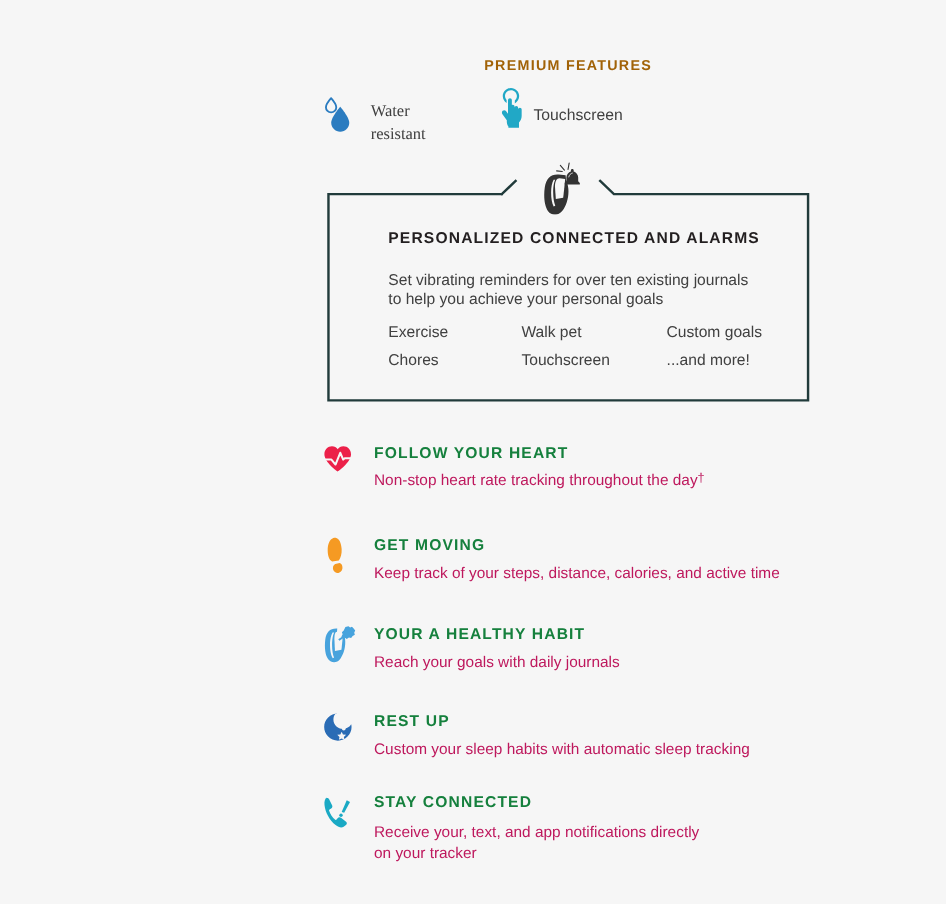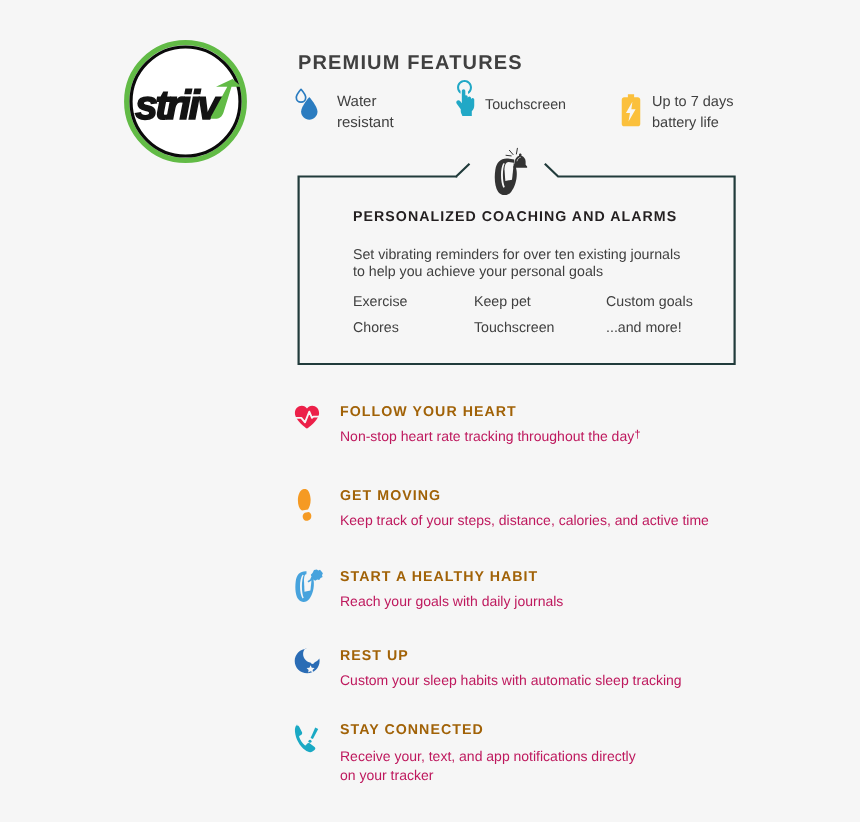--- a/index.html
+++ b/index.html
@@ -5,29 +5,29 @@
 <style>
   html,body{margin:0;padding:0;}
   body{width:860px;height:822px;background:#f6f6f6;font-family:"Liberation Sans",sans-serif;
        -webkit-font-smoothing:antialiased;text-rendering:geometricPrecision;-webkit-text-stroke:0;overflow:hidden;position:relative;}
   .page{position:absolute;left:0;top:0;width:860px;height:822px;background:#f6f6f6;will-change:transform;}
 
   
   .logo{position:absolute;left:124px;top:40px;width:123px;height:123px;}
 
   
-  .premium-title{position:absolute;left:298px;top:52px;width:437px;
-    font-size:20px;font-weight:bold;letter-spacing:1.15px;color:#404040;}
+  .premium-title{position:absolute;left:298px;top:52px;width:437px;text-align:center;
+    font-size:13px;font-weight:bold;letter-spacing:1.15px;color:#a16207;}
 
   
   .pf{position:absolute;display:flex;align-items:center;}
   .pf .pf-ico{flex:0 0 auto;display:block;}
   .pf .pf-txt{font-size:15px;line-height:21px;color:#404040;}
   #pf0{left:295px;top:86px;}
-  #pf0 .pf-txt{margin-left:17px;position:relative;top:5px;}
+  #pf0 .pf-txt{margin-left:17px;position:relative;top:5px;font-family:Liberation Serif, serif;}
   #pf1{left:453px;top:79px;}
   #pf1 .pf-txt{margin-left:5px;font-size:14.3px;position:relative;top:5px;}
   #pf2{left:620px;top:92px;}
   #pf2 .pf-txt{margin-left:10px;font-size:14.5px;line-height:21px;position:relative;top:0px;}
 
   
   .coach-box{position:absolute;left:298px;top:176px;width:437px;height:188px;}
   .coach-box svg{position:absolute;left:-12px;top:-14px;}
   .coach-icon{position:absolute;left:485px;top:145px;width:50px;height:50px;}
   .coach-title{position:absolute;left:353px;top:209px;font-size:14.2px;font-weight:bold;
@@ -36,41 +36,30 @@
   .coach-items{position:absolute;left:353px;top:294px;width:360px;}
   .coach-items .ci-row{display:flex;margin-bottom:10px;align-items:center;}
   .coach-items .ci{font-size:14.2px;color:#404040;}
   .coach-items .ci:nth-child(1){width:121px;}
   .coach-items .ci:nth-child(2){width:132px;}
 
   
   .feat{position:absolute;left:0;width:860px;}
   .feat .f-ico{position:absolute;left:294px;top:0;}
   .feat .f-title{position:absolute;left:340px;top:0;font-size:14.2px;font-weight:bold;
-    letter-spacing:1.05px;color:#a16207;white-space:nowrap;}
+    letter-spacing:1.05px;color:#15803d;white-space:nowrap;}
   .feat .f-desc{position:absolute;left:340px;top:23px;font-size:14.0px;line-height:19px;color:#be185d;}
   #ft4 .f-desc{top:25px;}
   .f-desc sup{font-size:11.5px;vertical-align:baseline;position:relative;top:-3px;line-height:0;}
 </style>
 </head>
 <body>
 
 <div class="page">
 
-  <div class="logo">
-    <svg width="123" height="123" viewBox="0 0 123 123">
-      <circle cx="61.5" cy="61.5" r="58.8" fill="none" stroke="#62bb46" stroke-width="5.3"></circle>
-      <circle cx="61.5" cy="61.5" r="54.5" fill="#ffffff" stroke="#0a0a0a" stroke-width="3.2"></circle>
-      <g>
-        <text x="11.0" y="79" font-family="'Liberation Sans',sans-serif" font-size="41" font-weight="bold" font-style="italic" fill="#131313" stroke="#131313" stroke-width="1.5" paint-order="stroke" letter-spacing="-2.6">striiv</text>
-
-        <path d="M108.5 39.0 L117.5 46.8 L107.5 46.8 L99.5 72.5 C98.0 76.8 95.3 78.8 91.2 78.8 L88.4 78.8 C86.8 78.8 86.3 77.8 87.1 76.4 L103.3 46.8 L92.0 46.8 Z" fill="#62bb46"></path>
-      </g>
-    </svg>
-  </div>
 
   <div class="premium-title">PREMIUM FEATURES</div>
 
   <div class="pf" id="pf0">
     <span class="pf-ico">
       <svg width="25" height="34" viewBox="0 0 25 34">
         <path d="M6.0 1.3 C6.0 1.3 1.3 6.7 1.3 9.5 C1.3 12.1 3.4 14.2 6.0 14.2 C8.6 14.2 10.7 12.1 10.7 9.5 C10.7 6.7 6.0 1.3 6.0 1.3 Z" fill="none" stroke="#2b7cc0" stroke-width="1.7" stroke-linejoin="round"></path>
         <path d="M14.3 9.0 C14.3 9.0 6.1 18.4 6.1 23.5 C6.1 28.0 9.8 31.7 14.3 31.7 C18.8 31.7 22.5 28.0 22.5 23.5 C22.5 18.4 14.3 9.0 14.3 9.0 Z" fill="#2b7cc0"></path>
       </svg>
     </span>
@@ -82,32 +71,20 @@
   <div class="pf" id="pf1">
     <span class="pf-ico">
       <svg width="27" height="38" viewBox="0 0 30 42">
         <g fill="#21a8c6">
           <path d="M12.8 0.9 C8.2 0.9 4.5 4.6 4.5 9.2 C4.5 12.2 6.1 14.8 8.4 16.2 L8.4 13.0 C7.4 12.0 6.8 10.7 6.8 9.2 C6.8 5.9 9.5 3.2 12.8 3.2 C16.1 3.2 18.8 5.9 18.8 9.2 C18.8 11.0 18.0 12.6 16.7 13.7 L16.7 16.6 C19.3 15.1 21.1 12.4 21.1 9.2 C21.1 4.6 17.4 0.9 12.8 0.9 Z"></path>
           <path d="M11.8 11.4 C10.7 11.4 9.8 12.3 9.8 13.4 L9.8 26.9 L7.9 24.4 C7.0 23.2 5.4 23.1 4.4 24.1 C3.5 25.0 3.4 26.5 4.2 27.5 L8.6 33.6 L8.6 35.2 C8.6 37.0 9.2 38.7 10.2 40.0 L10.2 41.1 L20.9 41.1 L20.9 35.8 C22.6 34.1 23.6 31.8 23.6 29.3 L23.6 22.8 C23.6 21.8 22.8 21.0 21.8 21.0 C20.8 21.0 20.0 21.8 20.0 22.8 L20.0 21.0 C20.0 20.0 19.2 19.2 18.2 19.2 C17.2 19.2 16.4 20.0 16.4 21.0 L16.4 19.8 C16.4 18.8 15.6 18.0 14.6 18.0 C14.2 18.0 13.9 18.1 13.7 18.3 L13.7 13.4 C13.7 12.3 12.9 11.4 11.8 11.4 Z"></path>
         </g>
       </svg>
     </span>
     <span class="pf-txt">Touchscreen</span>
-  </div>
-  <div class="pf" id="pf2">
-    <span class="pf-ico">
-      <svg width="22" height="35" viewBox="0 0 24 37">
-        <path d="M8.6 0.8 L15.4 0.8 L15.4 4.0 L19.4 4.0 C20.9 4.0 22.1 5.2 22.1 6.7 L22.1 33.1 C22.1 34.6 20.9 35.8 19.4 35.8 L4.6 35.8 C3.1 35.8 1.9 34.6 1.9 33.1 L1.9 6.7 C1.9 5.2 3.1 4.0 4.6 4.0 L8.6 4.0 Z" fill="#fbc03c"></path>
-        <path d="M13.5 9.0 L6.5 21.2 L10.9 21.2 L9.3 30.6 L17.0 17.2 L12.4 17.2 Z" fill="#f6f6f6"></path>
-      </svg>
-    </span>
-    <span class="pf-txt">
-      <span>Up to 7 days</span><br>
-      <span>battery life</span>
-    </span>
   </div>
 
   <div class="coach-box">
     <svg width="461" height="216" viewBox="0 0 461 216">
       <path d="M 170.2 14.5 L 12.6 14.5 L 12.6 202 L 448.6 202 L 448.6 14.5 L 272.1 14.5 L 259.6 2.5 M 170.2 14.5 L 182.7 2.5" fill="none" stroke="#213b3b" stroke-width="2.2" stroke-linecap="square" stroke-linejoin="miter"></path>
     </svg>
   </div>
   <div class="coach-icon">
     <svg width="50" height="50" viewBox="0 0 50 50">
       <g fill="#333333">
@@ -124,29 +101,29 @@
           </g>
 
         <g stroke="#333333" stroke-width="1.0" fill="none" stroke-linecap="round">
           <path d="M28.1 9.6 L24.4 5.3"></path>
           <path d="M26.2 10.9 L21.0 10.3"></path>
           <path d="M31.4 9.0 L32.4 3.3"></path>
         </g>
       </g>
     </svg>
   </div>
-  <div class="coach-title">PERSONALIZED COACHING AND ALARMS</div>
+  <div class="coach-title">PERSONALIZED CONNECTED AND ALARMS</div>
   <div class="coach-desc">
     <span>Set vibrating reminders for over ten existing journals</span><br>
     <span>to help you achieve your personal goals</span>
   </div>
   <div class="coach-items">
     <div class="ci-row">
       <span class="ci">Exercise</span>
-      <span class="ci">Keep pet</span>
+      <span class="ci">Walk pet</span>
       <span class="ci">Custom goals</span>
     </div>
     <div class="ci-row">
       <span class="ci">Chores</span>
       <span class="ci">Touchscreen</span>
       <span class="ci">...and more!</span>
     </div>
   </div>
 
   <div class="feat" id="ft0" style="top:404px">
@@ -177,21 +154,21 @@
         <g fill="#47a3dd">
           <path d="M12.6 2.4 C6.2 2.0 2.6 5.6 1.7 12.4 C0.8 19.8 1.7 26.8 4.4 30.3 C7.3 34.0 12.3 33.9 15.3 30.0 C18.7 25.6 20.5 18.2 19.7 12.0 C19.5 10.2 19.1 8.6 18.6 7.2 L11.9 11.0 Z"></path>
           <path d="M12.4 5.3 L17.9 5.7 L17.2 14.2 L16.4 21.6 L10.5 22.8 L10.0 11.8 C10.0 7.8 10.6 5.3 12.4 5.3 Z" fill="#f6f6f6"></path>
           <path d="M8.6 5.7 C7.0 7.8 6.0 12.4 6.0 17.3 C6.0 22.4 7.0 27.2 8.6 29.5 L9.7 28.8 C8.6 26.5 7.9 22.0 7.9 17.3 C7.9 12.6 8.6 8.1 9.7 6.2 Z" fill="#f6f6f6"></path>
 
           <path d="M20.0 0.9 L22.8 0.4 L24.3 1.4 L26.0 0.8 L27.5 2.4 L28.9 4.2 L28.0 6.2 L28.6 8.0 L26.6 9.1 L25.2 11.0 L23.2 10.5 L21.2 11.8 L19.3 10.5 L17.6 11.3 L16.4 9.6 L17.5 7.7 L16.8 5.7 L18.5 4.1 Z"></path>
           <path d="M21.0 9.2 L14.5 13.6 L13.5 12.2 L19.9 7.8 Z"></path>
         </g>
       </svg>
     </span>
-    <div class="f-title">START A HEALTHY HABIT</div>
+    <div class="f-title">YOUR A HEALTHY HABIT</div>
     <div class="f-desc">Reach your goals with daily journals</div>
   </div>
   <div class="feat" id="ft3" style="top:648px">
     <span class="f-ico">
       <svg width="26" height="26" viewBox="0 0 26 26">
         <path d="M13.2 0.7 C6.3 0.7 0.7 6.2 0.7 13.0 C0.7 19.8 6.3 25.3 13.2 25.3 C20.0 25.3 25.6 19.8 25.6 13.0 C25.6 12.1 25.5 11.2 25.3 10.4 C23.8 12.9 21.0 14.6 17.8 14.6 C13.0 14.6 9.1 10.8 9.1 6.0 C9.1 3.9 9.9 2.0 11.1 0.7 Z" fill="#2a6cb5"></path>
         <path d="M16.6 17.2 L17.8 19.7 L20.6 20.0 L18.6 21.9 L19.1 24.6 L16.6 23.3 L14.1 24.6 L14.6 21.9 L12.6 20.0 L15.4 19.7 Z" fill="#f6f6f6"></path>
         <circle cx="18.5" cy="14.3" r="1.75" fill="#f6f6f6"></circle>
       </svg>
     </span>

